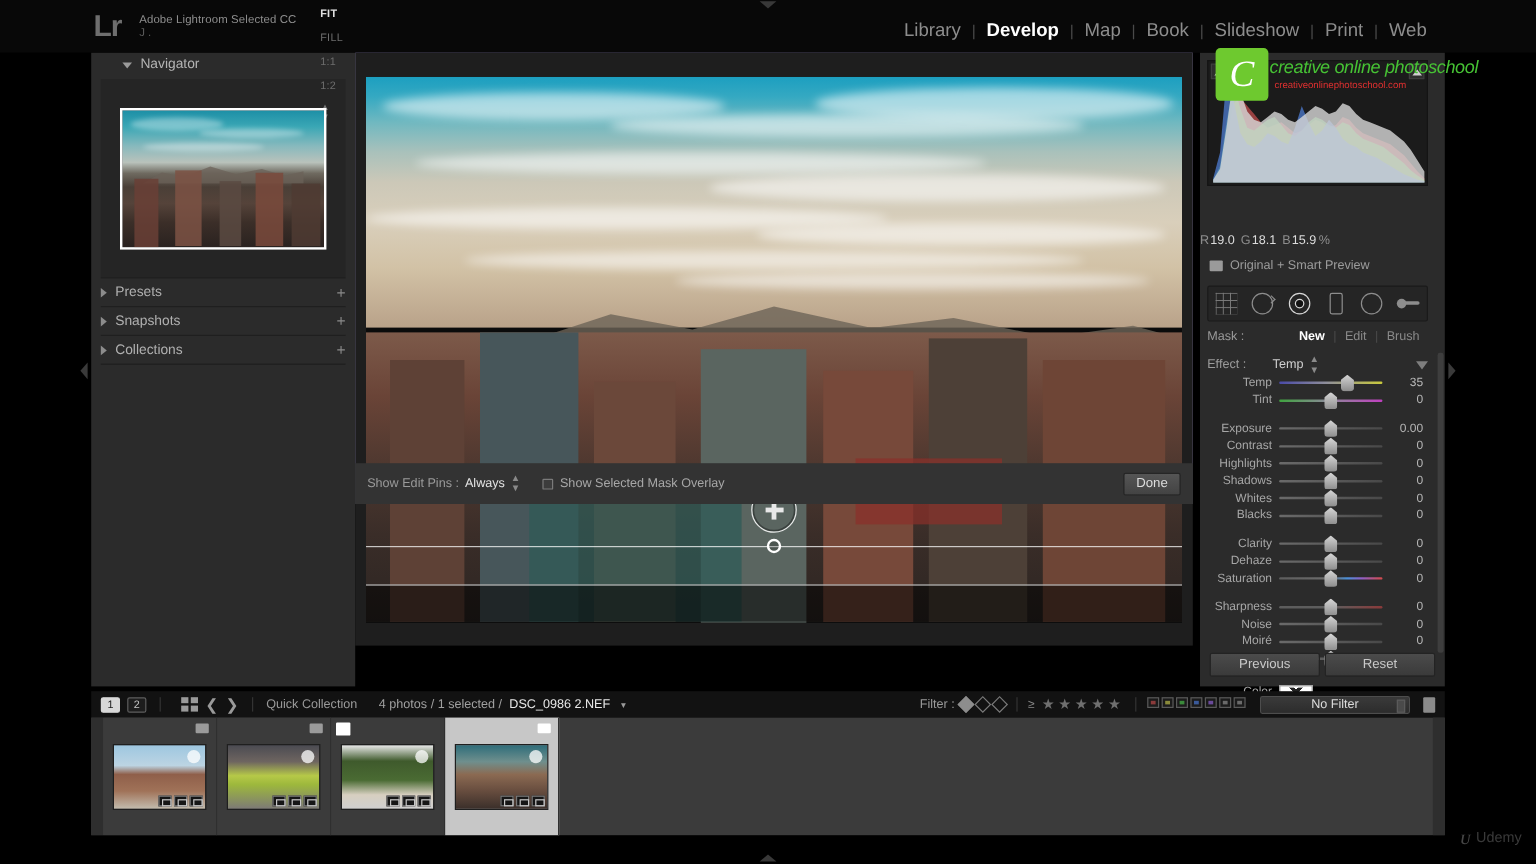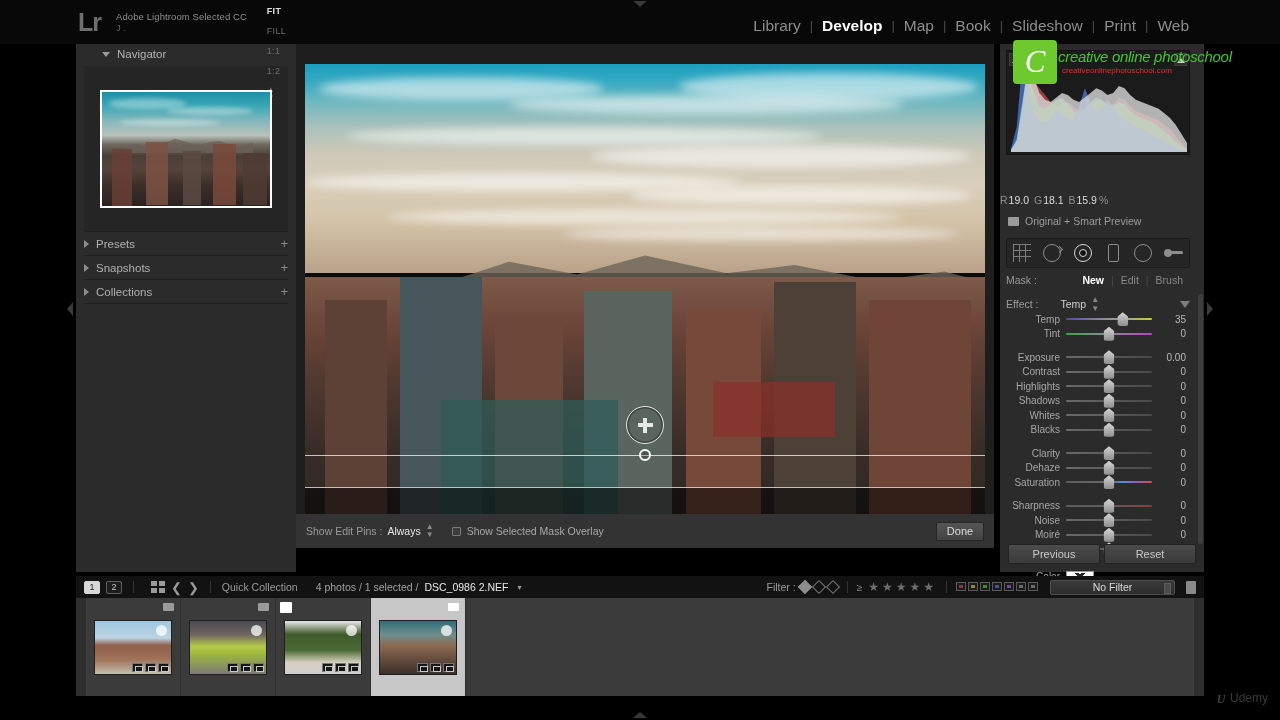--- a/index.html
+++ b/index.html
@@ -129,21 +129,21 @@
     flex: 1; height: 20px; border-radius: 2px;
     background: linear-gradient(180deg,#4b4b4b,#3a3a3a);
     border: 1px solid #232323;
     color: #c9c9c9; font-size: 11px;
     display: flex; align-items: center; justify-content: center;
     cursor: default;
   }
 
   
   .center {
-    position: absolute; left: 296px; top: 44px; width: 698px; height: 504px;
+    position: absolute; left: 296px; top: 44px; width: 698px; height: 376px;
     background: #c4b5fd;
   }
   .canvas-area {
     position: absolute; left: 0; top: 0; width: 698px; height: 494px;
     background: #1e1e1e; display: flex; align-items: center; justify-content: center;
   }
   .photo {
     position: relative; width: 680px; height: 455px; overflow: hidden;
     background: #0b0b0b;
   }

